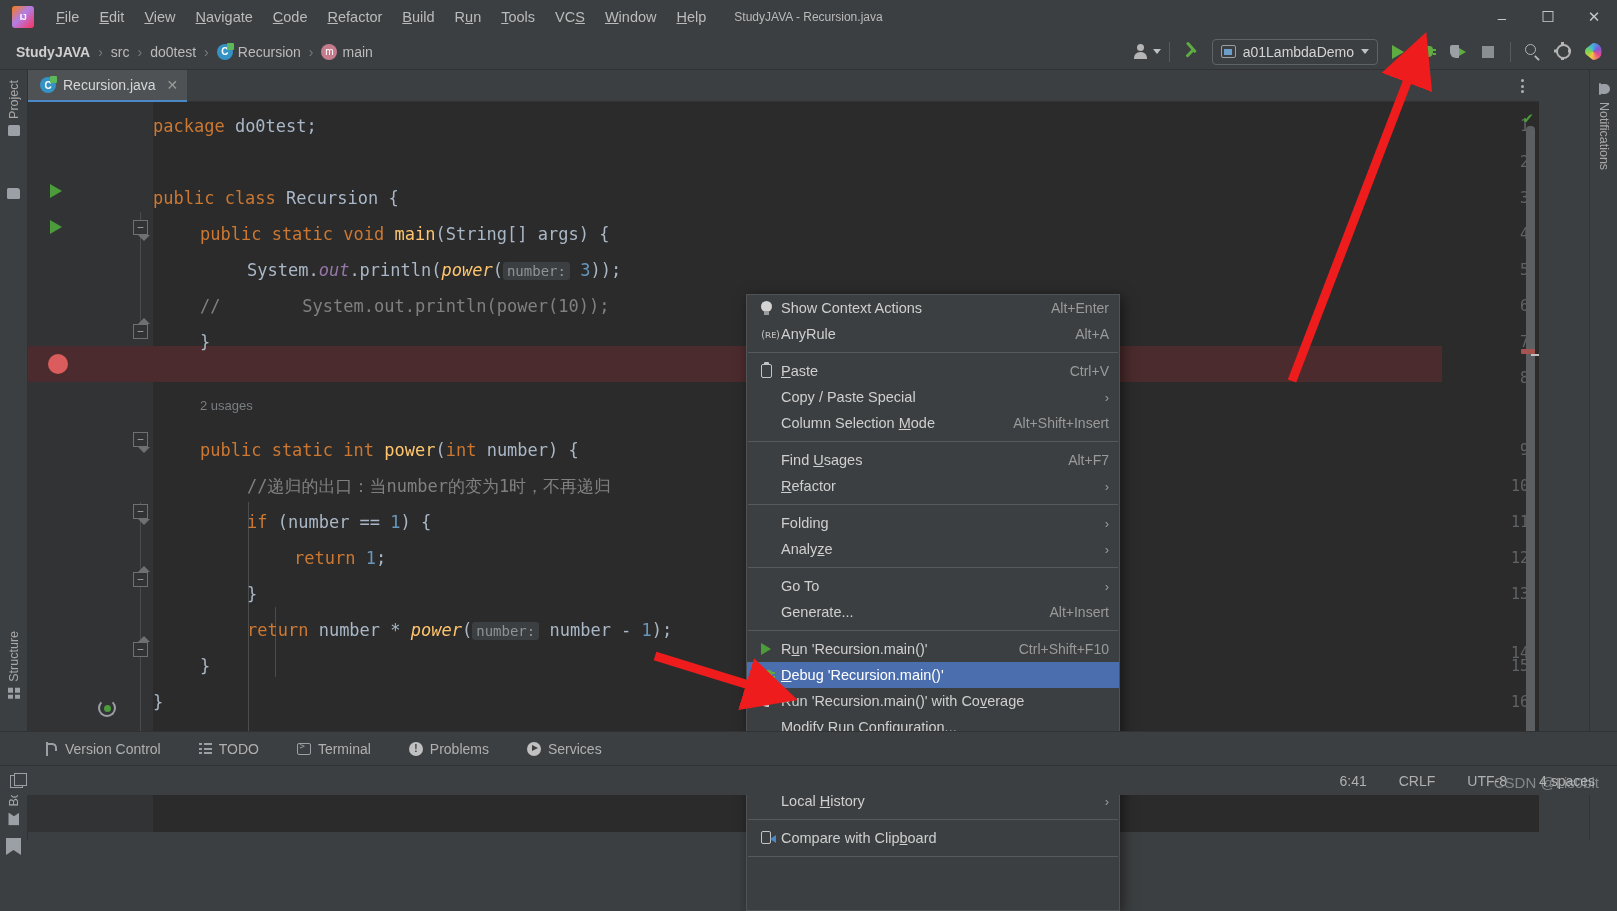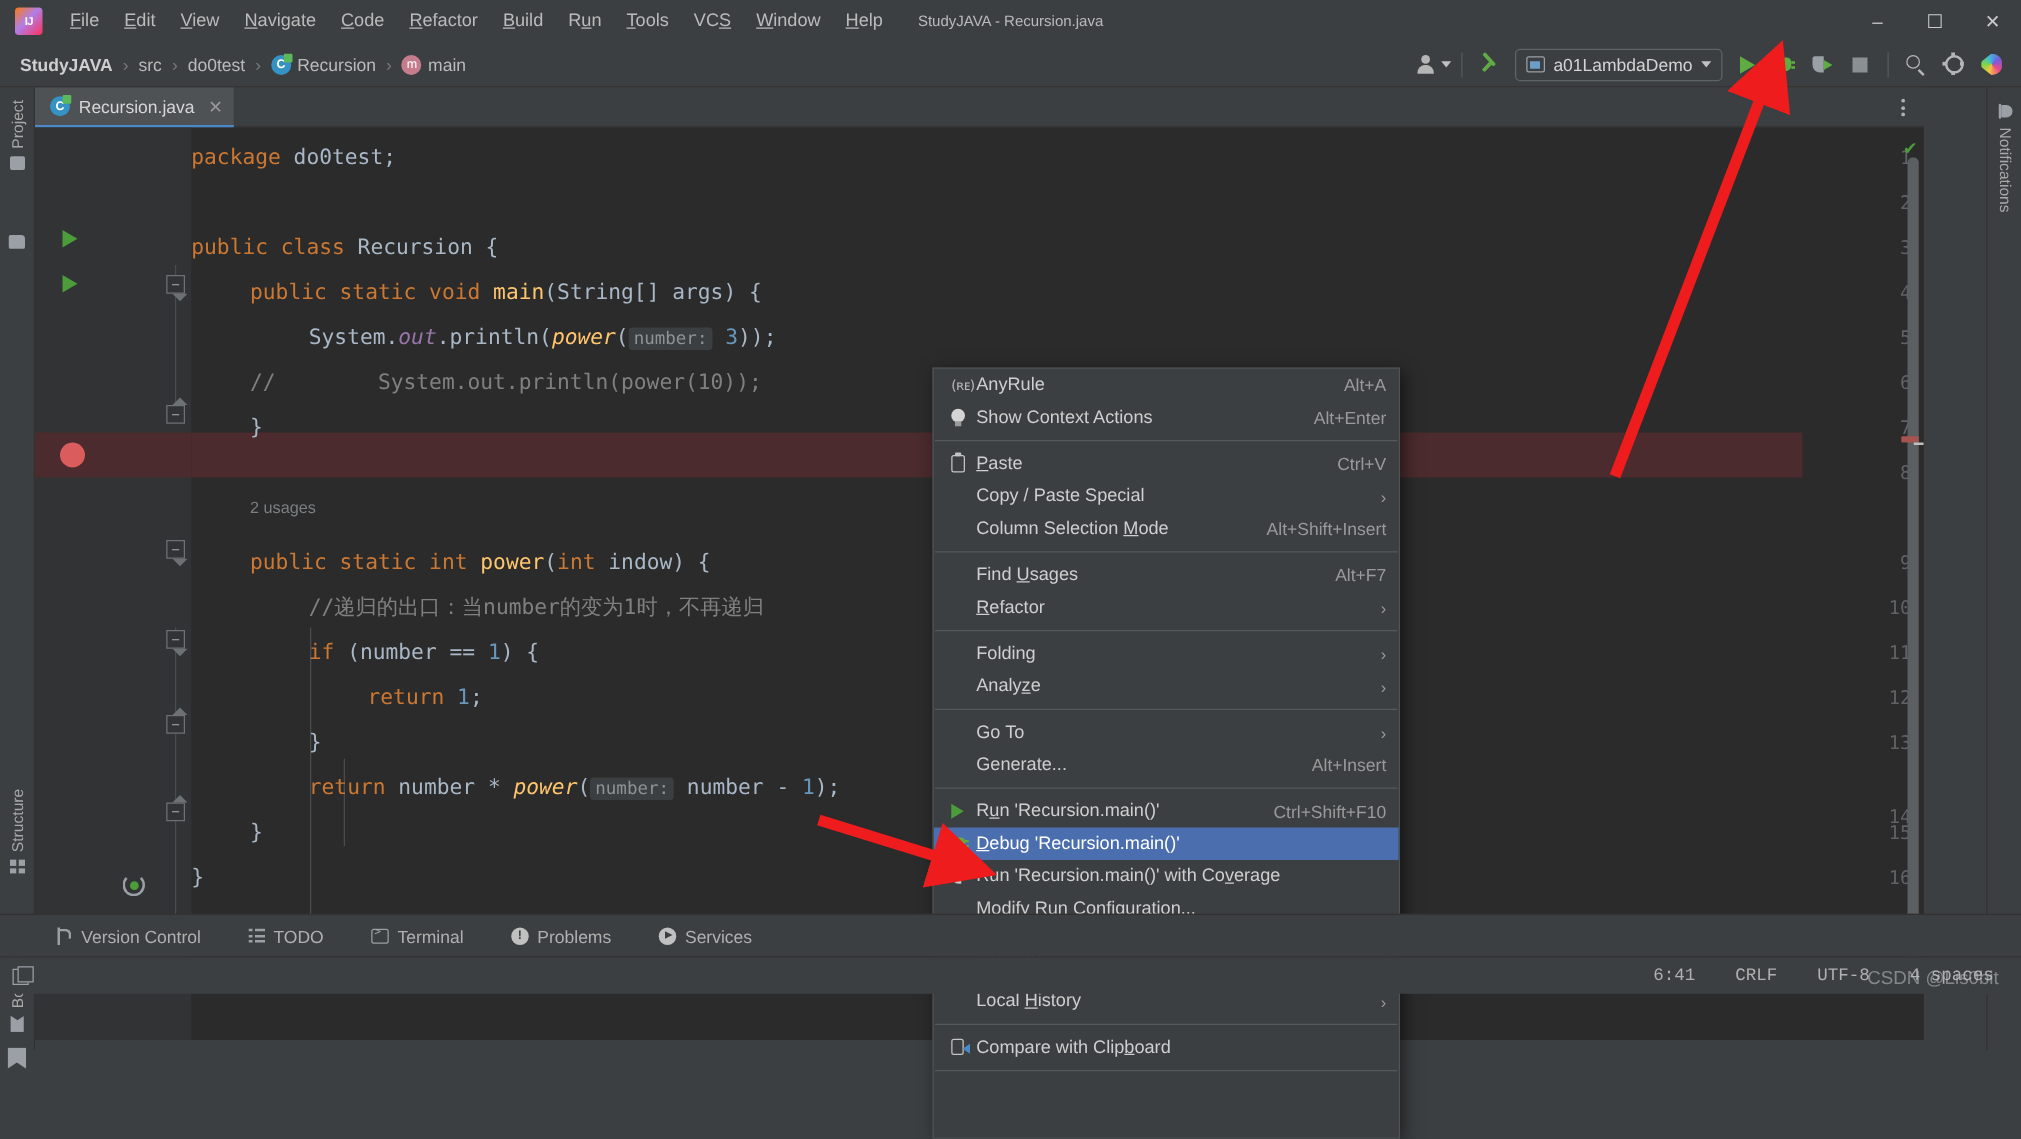--- a/index.html
+++ b/index.html
@@ -279,21 +279,21 @@
 
   .statusbar {
     position: absolute; left: 0; bottom: 0; width: 1617px; height: 30px;
     background: #3c3f41; display: flex; align-items: center;
     border-top: 1px solid #323232;
   }
   .st-left { display:flex; align-items:center; padding-left:10px; }
   .layout-ic { width:16px;height:15px;position:relative; }
   .layout-ic::before{content:"";position:absolute;left:0;top:2px;width:11px;height:11px;border:1.6px solid #9aa0a6;}
   .layout-ic::after{content:"";position:absolute;left:4px;top:0;width:11px;height:11px;border:1.6px solid #9aa0a6;background:#3c3f41;}
-  .st-right { margin-left: auto; display: flex; align-items: center; gap: 24px; padding-right: 18px; font-size: 14px; color: #b0b0b0; font-family: Liberation Mono, monospace; }
+  .st-right { margin-left: auto; display: flex; align-items: center; gap: 24px; padding-right: 18px; font-size: 14px; color: #b0b0b0; }
   .st-item { padding: 2px 4px; border-radius: 2px; }
 
   .watermark {
     position: absolute; right: 18px; bottom: 4px; font-size: 15px;
     color: rgba(190,195,200,0.55); font-family: "Liberation Sans", sans-serif;
     pointer-events: none; white-space: nowrap;
   }
 
   
   .ctxmenu {
@@ -521,21 +521,21 @@
       <div class="usages" id="usages-inlay" style="top: 296px; left: 47px;">2 usages</div>
       <div id="codelines">
           <div class="row" style="top: 6px; padding-left: 0px;"><span class="kw">package</span><span class="plain"> do0test;</span></div>
           <div class="row" style="top: 42px; padding-left: 0px;"></div>
           <div class="row" style="top: 78px; padding-left: 0px;"><span class="kw">public class</span><span class="plain"> </span><span class="plain">Recursion</span><span class="plain"> {</span></div>
           <div class="row" style="top: 114px; padding-left: 47px;"><span class="kw">public static void</span><span class="plain"> </span><span class="fn">main</span><span class="plain">(String[] args) {</span></div>
           <div class="row" style="top: 150px; padding-left: 94px;"><span class="plain">System.</span><span class="fld">out</span><span class="plain">.println(</span><span class="fni">power</span><span class="plain">(</span><span class="hint">number:</span><span class="plain"> </span><span class="num">3</span><span class="plain">));</span></div>
           <div class="row" style="top: 186px; padding-left: 47px;"><span class="cmt">//        System.out.println(power(10));</span></div>
           <div class="row" style="top: 222px; padding-left: 47px;"><span class="plain">}</span></div>
           <div class="row" style="top: 258px; padding-left: 0px;"></div>
-          <div class="row" style="top: 330px; padding-left: 47px;"><span class="kw">public static int</span><span class="plain"> </span><span class="fn">power</span><span class="plain">(</span><span class="kw">int</span><span class="plain"> indow) {</span></div>
+          <div class="row" style="top: 330px; padding-left: 47px;"><span class="kw">public static int</span><span class="plain"> </span><span class="fn">power</span><span class="plain">(</span><span class="kw">int</span><span class="plain"> number) {</span></div>
           <div class="row" style="top: 366px; padding-left: 94px;"><span class="cmt">//递归的出口：当number的变为1时，不再递归</span></div>
           <div class="row" style="top: 402px; padding-left: 94px;"><span class="kw">if</span><span class="plain"> (number == </span><span class="num">1</span><span class="plain">) {</span></div>
           <div class="row" style="top: 438px; padding-left: 141px;"><span class="kw">return</span><span class="plain"> </span><span class="num">1</span><span class="plain">;</span></div>
           <div class="row" style="top: 474px; padding-left: 94px;"><span class="plain">}</span></div>
           <div class="row" style="top: 510px; padding-left: 94px;"><span class="kw">return</span><span class="plain"> number * </span><span class="fni">power</span><span class="plain">(</span><span class="hint">number:</span><span class="plain"> number - </span><span class="num">1</span><span class="plain">);</span></div>
           <div class="row" style="top: 546px; padding-left: 47px;"><span class="plain">}</span></div>
           <div class="row" style="top: 582px; padding-left: 0px;"><span class="plain">}</span></div>
           <div class="row" style="top: 618px; padding-left: 0px;"></div>
         </div>
     </div>
@@ -551,31 +551,31 @@
   <div class="rightstrip">
     <div class="notif-tab">
       <span class="bell-ic"></span>
       <span>Notifications</span>
     </div>
   </div>
 
   <div class="ctxmenu">
     <div class="mi">
       <span class="mi-ic">
+          <span class="ic-bulb"></span>
+        </span>
+      <span class="mi-label">Show Context Actions</span>
+      <span class="mi-short">Alt+Enter</span>
+    </div>
+    <div class="mi">
+      <span class="mi-ic">
           <span class="ic-anyrule">(ʀᴇ)</span>
         </span>
       <span class="mi-label">AnyRule</span>
       <span class="mi-short">Alt+A</span>
-    </div>
-    <div class="mi">
-      <span class="mi-ic">
-          <span class="ic-bulb"></span>
-        </span>
-      <span class="mi-label">Show Context Actions</span>
-      <span class="mi-short">Alt+Enter</span>
     </div>
     <div class="mi-sep"></div>
     <div class="mi">
       <span class="mi-ic">
           <span class="ic-clip"></span>
         </span>
       <span class="mi-label"><u>P</u>aste</span>
       <span class="mi-short">Ctrl+V</span>
     </div>
     <div class="mi">

